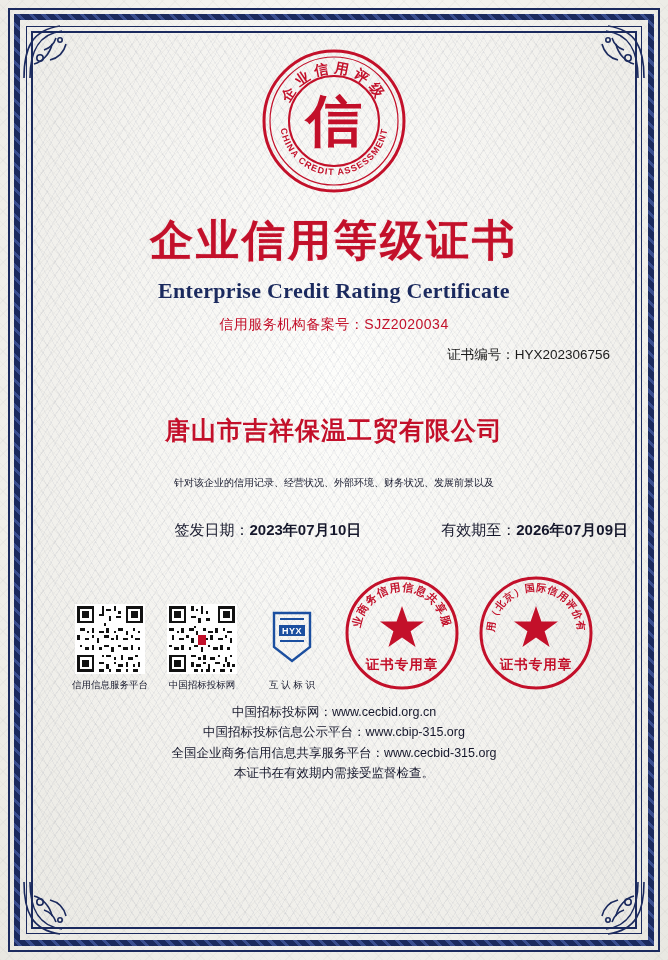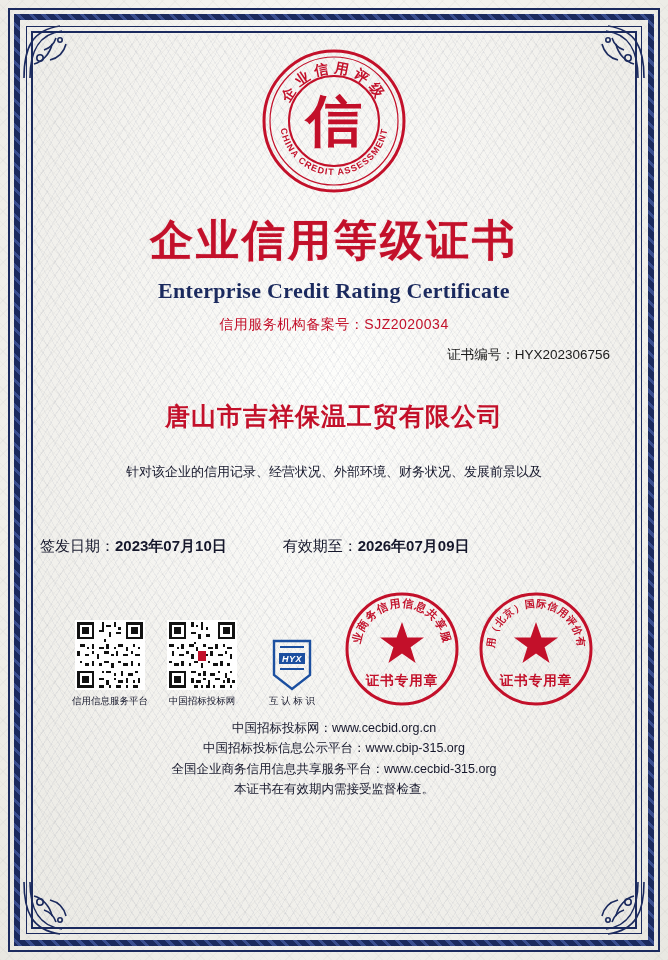--- a/index.html
+++ b/index.html
@@ -118,53 +118,53 @@
   .cert-no {
     margin-top: 12px;
     text-align: right;
     padding-right: 18px;
     font-family: "Liberation Sans", sans-serif;
     font-size: 13.5px;
     color: #1a1a1a;
   }
 
   .company {
-    margin-top: 36px;
+    margin-top: 50px;
     font-family: "Liberation Sans", sans-serif;
     font-weight: bold;
     font-size: 25px;
     color: #c3102a;
     letter-spacing: 1px;
   }
 
   .body-text {
     margin: 26px auto 16px auto;
     width: 480px;
     font-family: "Liberation Sans", sans-serif;
-    font-size: 13px;
+    font-size: 10px;
     line-height: 2.0;
     color: #15172b;
     text-align: center;
   }
   .body-text .line { display: block; }
 
   .grade {
     margin-top: 16px;
     font-family: "Liberation Serif", serif;
     font-weight: bold;
     font-size: 66px;
     color: #c3102a;
     letter-spacing: 2px;
   }
 
   .dates {
-    margin-top: 52px;
+    margin-top: 28px;
     display: flex;
-    justify-content: flex-start;
-    gap: 56px;
+    justify-content: flex-end;
+    gap: 80px;
     font-family: "Liberation Sans", sans-serif;
     font-size: 15px;
     color: #15172b;
   }
   .dates .date-item { white-space: nowrap; }
   .dates .date-val { font-weight: bold; }
 
   
   .bottom-row {
     margin-top: 34px;
@@ -181,21 +181,21 @@
     background: #ffffff;
   }
   .qr-caption {
     margin-top: 5px;
     font-family: "Liberation Sans", sans-serif;
     font-size: 9.5px;
     color: #15172b;
     white-space: nowrap;
   }
   .logo-block { width: 74px; text-align: center; }
-  .logo-mark { width: 48px; height: 52px; margin: 4px auto; font-style: italic; }
+  .logo-mark { width: 48px; height: 52px; margin: 16px auto; }
   .logo-caption {
     margin-top: 1px;
     font-family: "Liberation Sans", sans-serif;
     font-size: 9.5px;
     color: #15172b;
     white-space: nowrap;
   }
   .stamp-block { width: 120px; }
   .stamp { width: 118px; height: 118px; }
 

